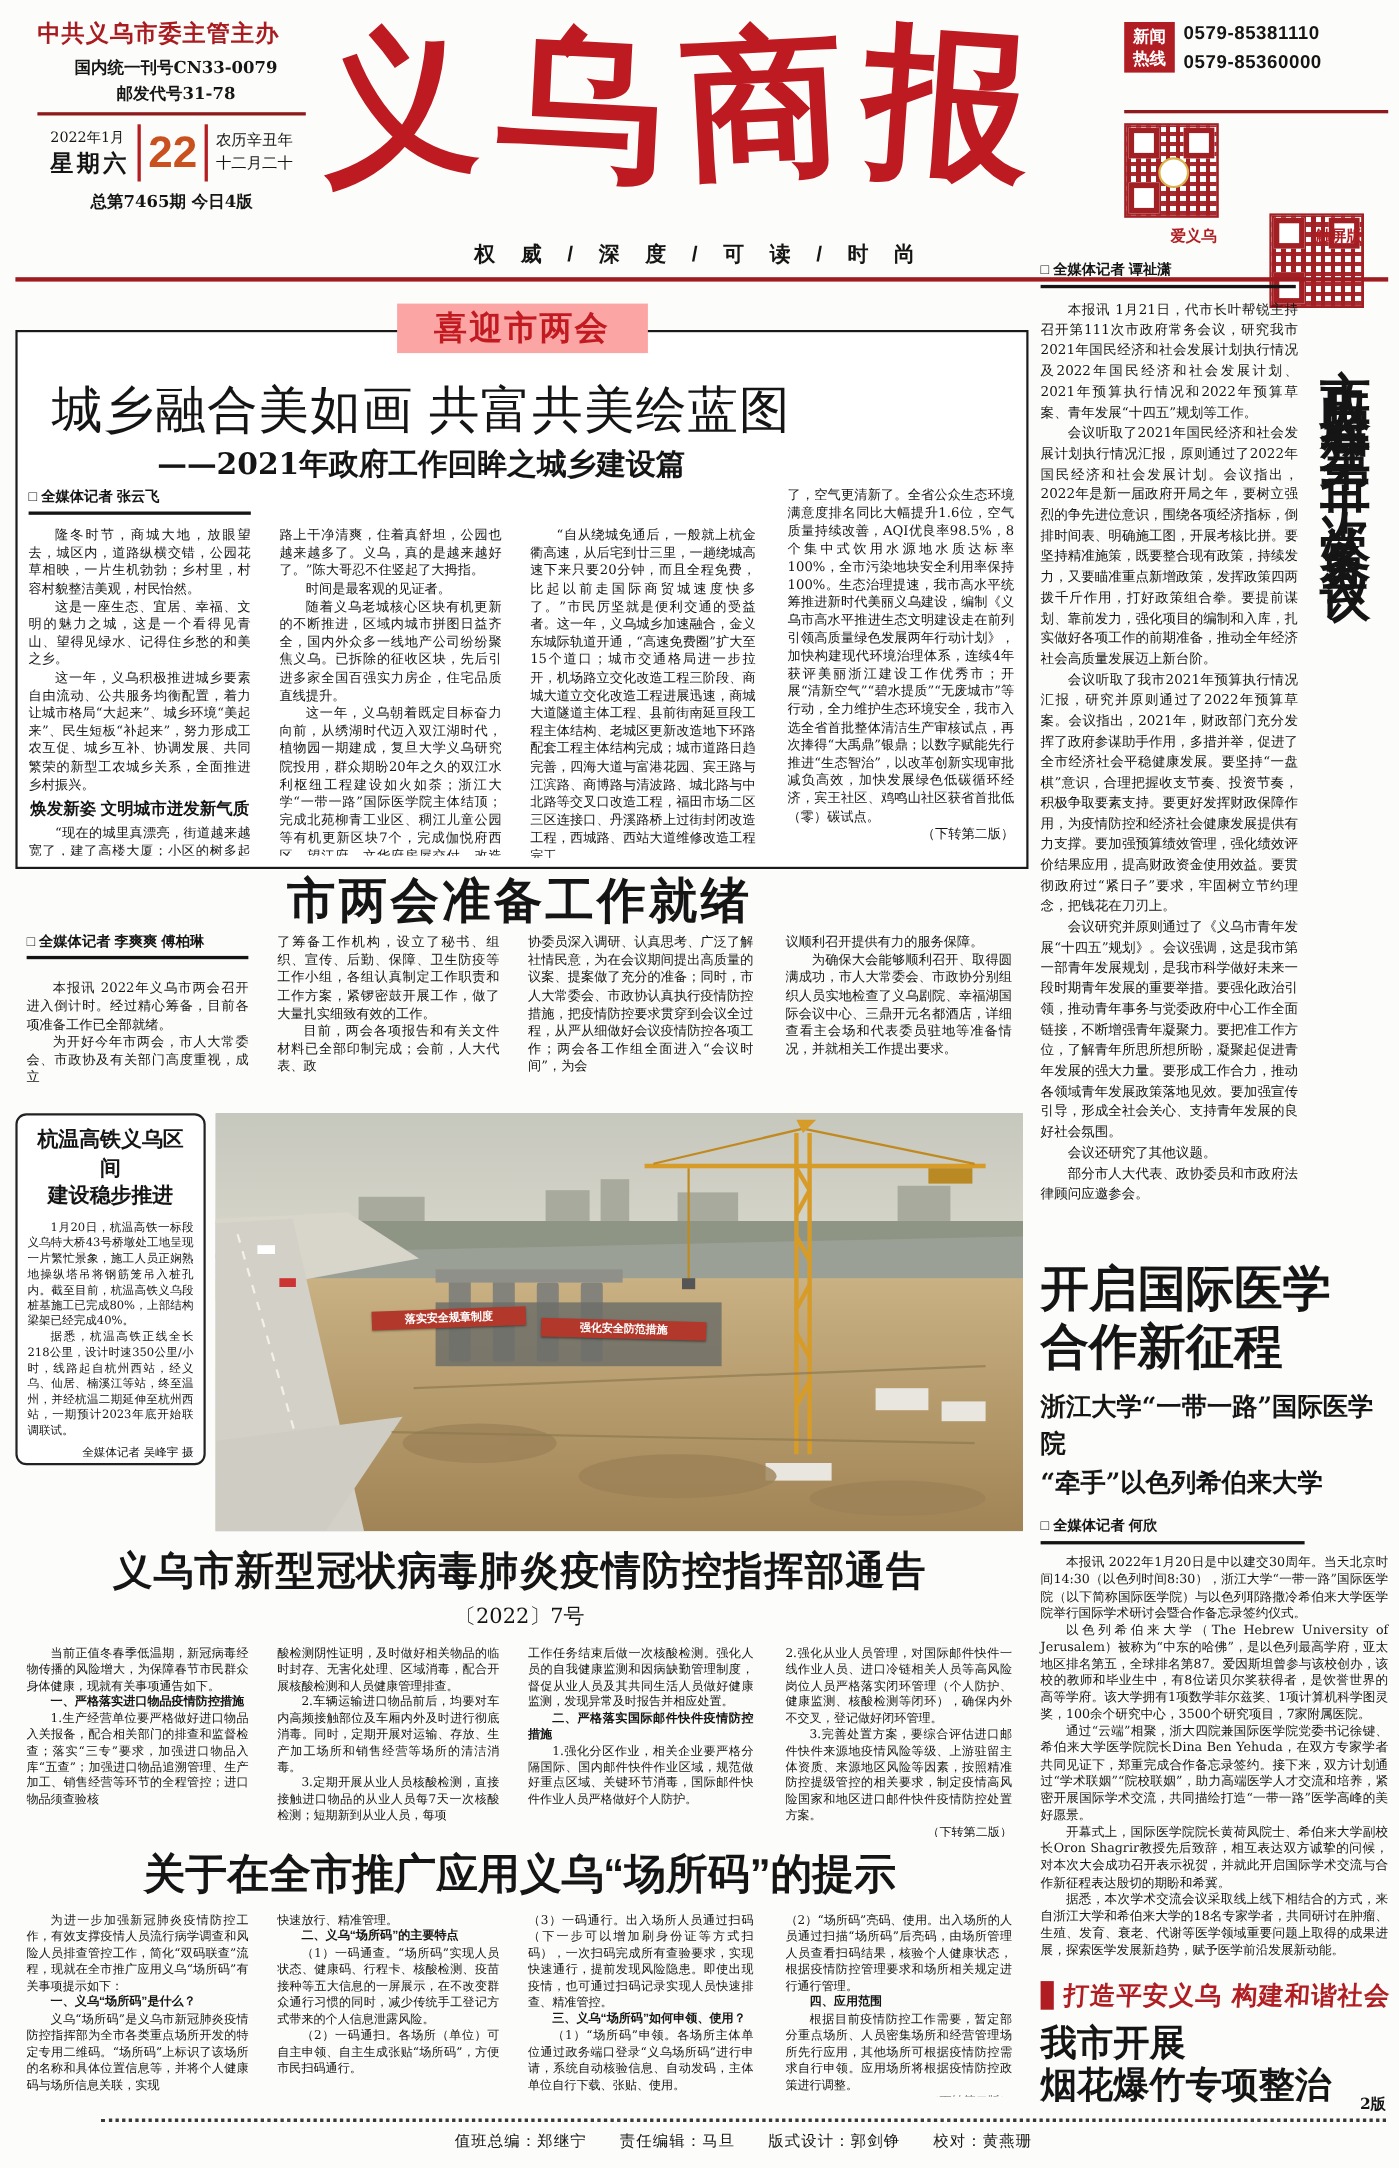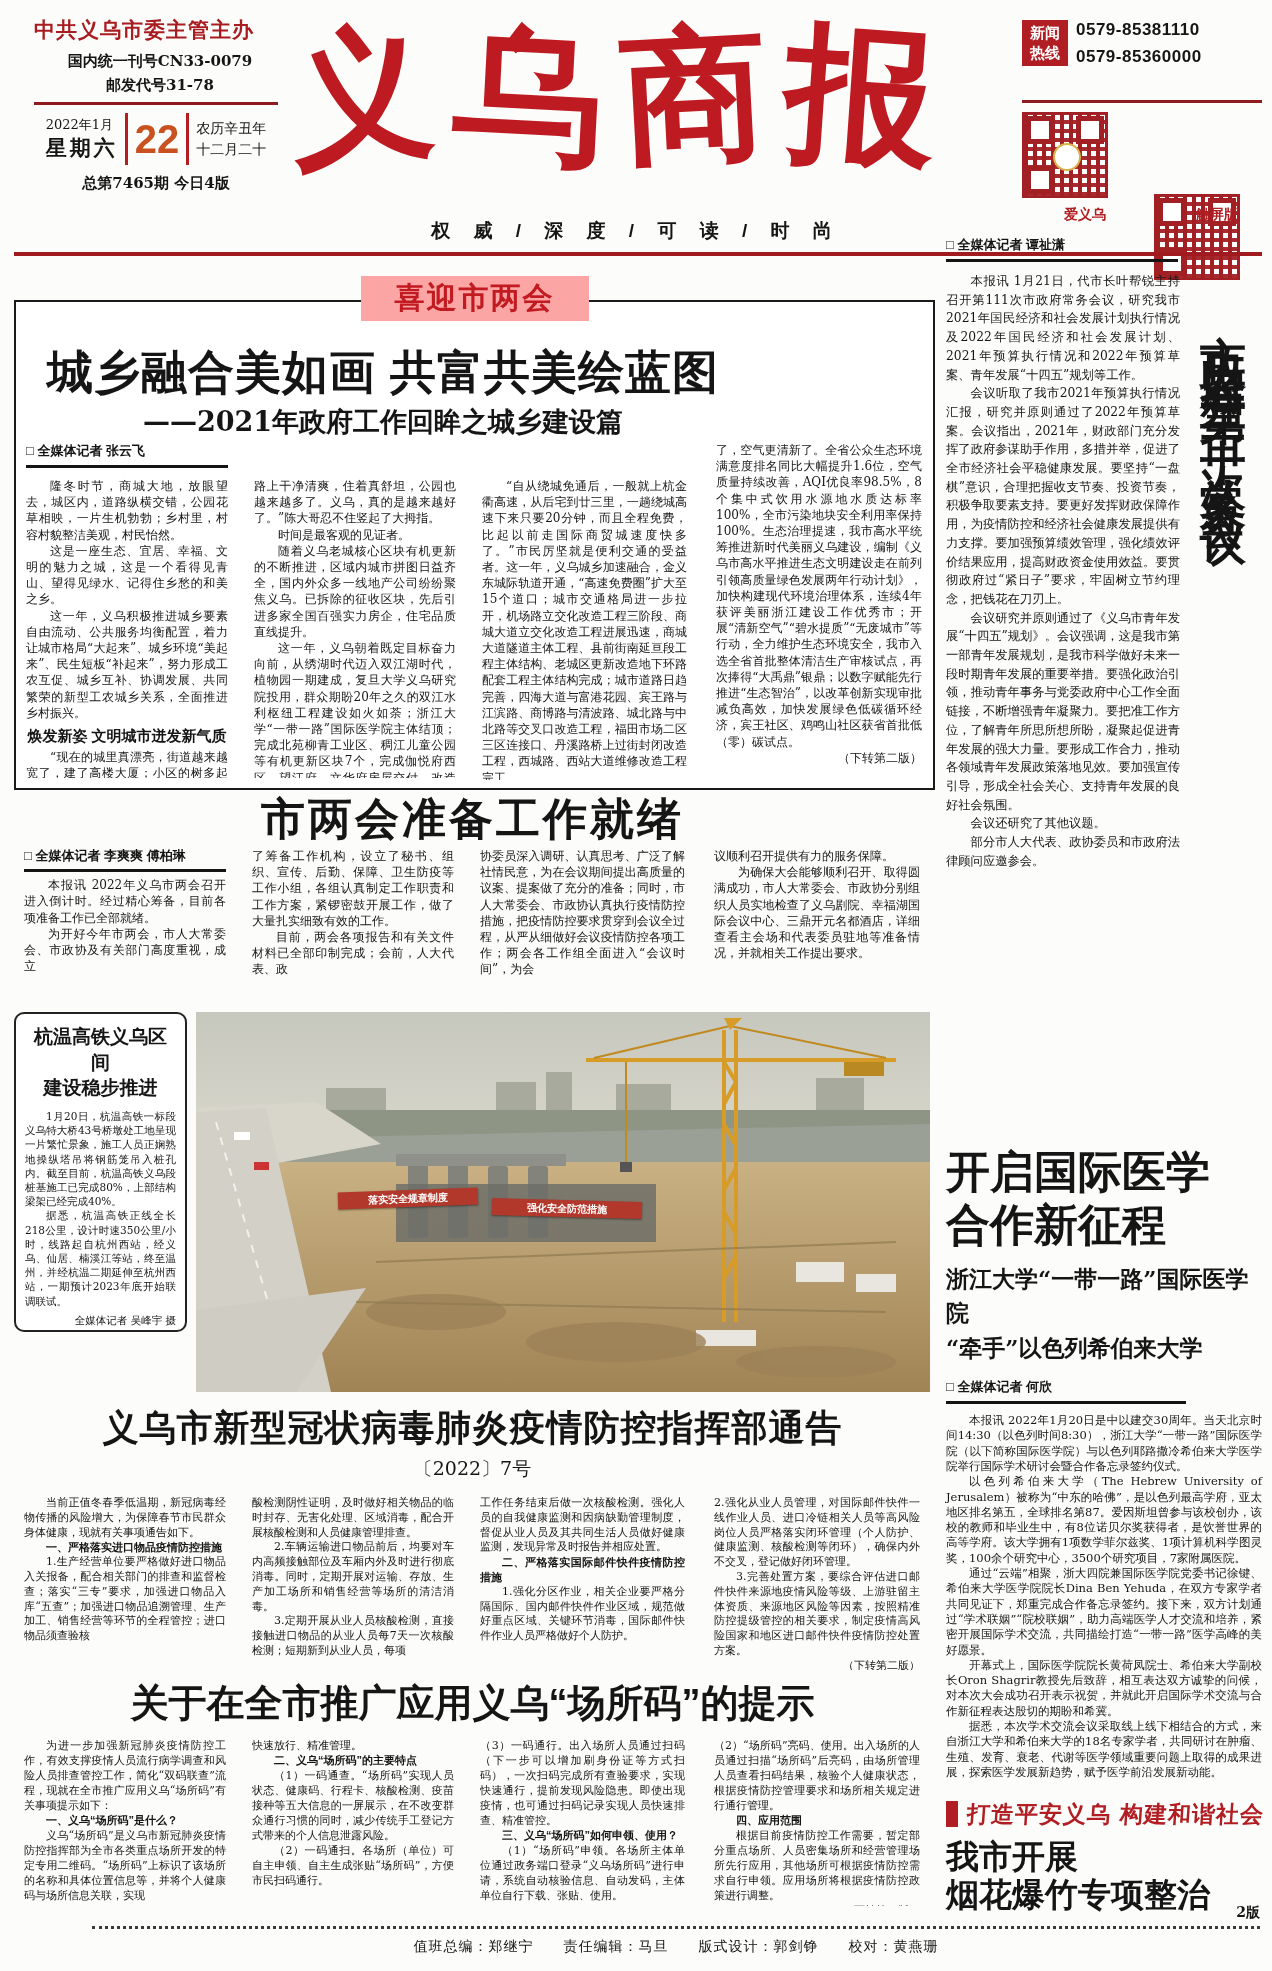--- a/index.html
+++ b/index.html
@@ -60,37 +60,37 @@
   .col p.sub{font-weight:900;text-indent:0;text-align:center;font-size:15px;margin:7px 0 5px 0;
     font-family:"Liberation Sans",sans-serif;}
   .col p.h{font-weight:900;font-family:"Liberation Sans",sans-serif;}
 
   
   .lead-box{left:14px;top:300px;width:917px;height:486px;border:2px solid #1a1a1a;background:#fff;}
   .badge{position:absolute;left:50%;top:-26px;transform:translateX(-50%);
     background:#fca5a5;color:#c11a20;font-size:30px;font-weight:900;letter-spacing:2px;
     padding:2px 34px;white-space:nowrap;font-family:"Liberation Sans",sans-serif;}
   .lead-headline{position:absolute;left:4px;top:40px;width:726px;text-align:center;
-    font-size:46px;font-weight:700;letter-spacing:1px;font-family:"Liberation Sans",sans-serif;}
+    font-size:46px;font-weight:400;letter-spacing:1px;font-family:"Liberation Sans",sans-serif;}
   .lead-subhead{position:absolute;left:4px;top:102px;width:726px;text-align:center;
     font-size:27px;font-weight:700;}
   .lead-byline{position:absolute;left:10px;top:140px;width:202px;}
   .lead-c{font-size:12px;line-height:16.2px;}
   .lc1{position:absolute;left:10px;top:176px;width:202px;height:300px;}
   .lc2{position:absolute;left:238px;top:176px;width:202px;height:300px;}
   .lc3{position:absolute;left:466px;top:176px;width:205px;height:302px;}
   .lc4{position:absolute;left:700px;top:140px;width:206px;height:338px;}
 
   
   .lh-art{left:14px;top:790px;width:917px;height:218px;}
   .lh-headline{position:absolute;left:0;top:0;width:100%;text-align:center;
     font-size:44px;font-weight:900;letter-spacing:3px;font-family:"Liberation Sans",sans-serif;}
   .lh-col{position:absolute;top:58px;width:202px;height:152px;font-size:12px;line-height:16.2px;}
   .lhc1{left:10px;} .lhc2{left:238px;} .lhc3{left:466px;width:205px;} .lhc4{left:700px;width:206px;}
-  .lh-byline{margin-bottom:5px;}
+  .lh-byline{margin-bottom:18px;}
 
   
   .rail-box{left:14px;top:1012px;width:173px;height:320px;border:2px solid #222;border-radius:10px;
     padding:10px 9px;box-sizing:border-box;background:#fff;}
   .rail-t{font-size:19px;font-weight:900;text-align:center;font-family:"Liberation Sans",sans-serif;line-height:1.35;}
   .rail-body{margin-top:8px;font-size:10.5px;line-height:14.2px;text-align:justify;}
   .rail-body p{margin:0;text-indent:2em;}
   .rail-credit{margin-top:6px;font-size:10.5px;text-align:right;}
   .photo{left:196px;top:1012px;width:734px;height:380px;background:#b9b9af;overflow:hidden;}
   .banner{position:absolute;background:#b3382c;color:#fff;font-size:10px;font-weight:700;
@@ -374,20 +374,21 @@
       <p class="h">四、应用范围</p>
       <p>根据目前疫情防控工作需要，暂定部分重点场所、人员密集场所和经营管理场所先行应用，其他场所可根据疫情防控需求自行申领。应用场所将根据疫情防控政策进行调整。</p>
       <p class="right">（下转第二版）</p>
     </div>
 </div>
 
 <div class="abs gov">
   <div class="byline gov-byline">□ 全媒体记者 谭祉潇</div>
   <div class="gov-body">
       <p>本报讯 1月21日，代市长叶帮锐主持召开第111次市政府常务会议，研究我市2021年国民经济和社会发展计划执行情况及2022年国民经济和社会发展计划、2021年预算执行情况和2022年预算草案、青年发展“十四五”规划等工作。</p>
+      <p>会议听取了2021年国民经济和社会发展计划执行情况汇报，原则通过了2022年国民经济和社会发展计划。会议指出，2022年是新一届政府开局之年，要树立强烈的争先进位意识，围绕各项经济指标，倒排时间表、明确施工图，开展考核比拼。要坚持精准施策，既要整合现有政策，持续发力，又要瞄准重点新增政策，发挥政策四两拨千斤作用，打好政策组合拳。要提前谋划、靠前发力，强化项目的编制和入库，扎实做好各项工作的前期准备，推动全年经济社会高质量发展迈上新台阶。</p>
       <p>会议听取了我市2021年预算执行情况汇报，研究并原则通过了2022年预算草案。会议指出，2021年，财政部门充分发挥了政府参谋助手作用，多措并举，促进了全市经济社会平稳健康发展。要坚持“一盘棋”意识，合理把握收支节奏、投资节奏，积极争取要素支持。要更好发挥财政保障作用，为疫情防控和经济社会健康发展提供有力支撑。要加强预算绩效管理，强化绩效评价结果应用，提高财政资金使用效益。要贯彻政府过“紧日子”要求，牢固树立节约理念，把钱花在刀刃上。</p>
       <p>会议研究并原则通过了《义乌市青年发展“十四五”规划》。会议强调，这是我市第一部青年发展规划，是我市科学做好未来一段时期青年发展的重要举措。要强化政治引领，推动青年事务与党委政府中心工作全面链接，不断增强青年凝聚力。要把准工作方位，了解青年所思所想所盼，凝聚起促进青年发展的强大力量。要形成工作合力，推动各领域青年发展政策落地见效。要加强宣传引导，形成全社会关心、支持青年发展的良好社会氛围。</p>
       <p>会议还研究了其他议题。</p>
       <p>部分市人大代表、政协委员和市政府法律顾问应邀参会。</p>
     </div>
 </div>
 <div class="abs gov-vert">市政府召开第一百十一次常务会议</div>
 
 <div class="abs med">
   <div class="med-t">开启国际医学</div>

